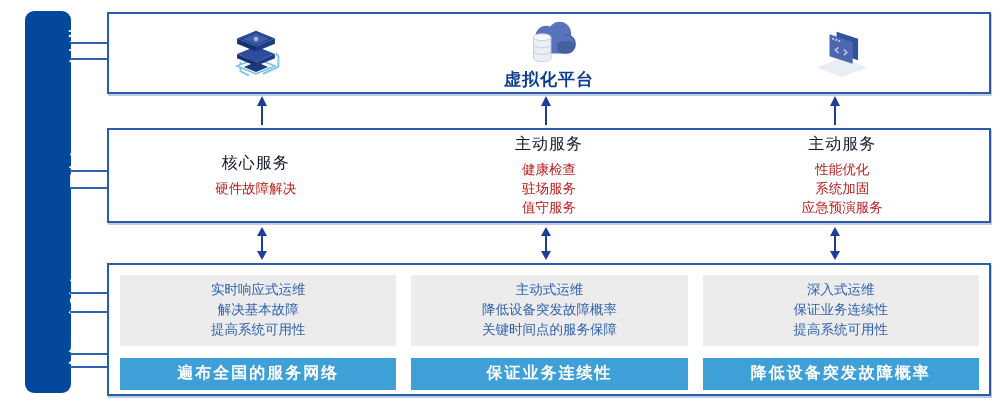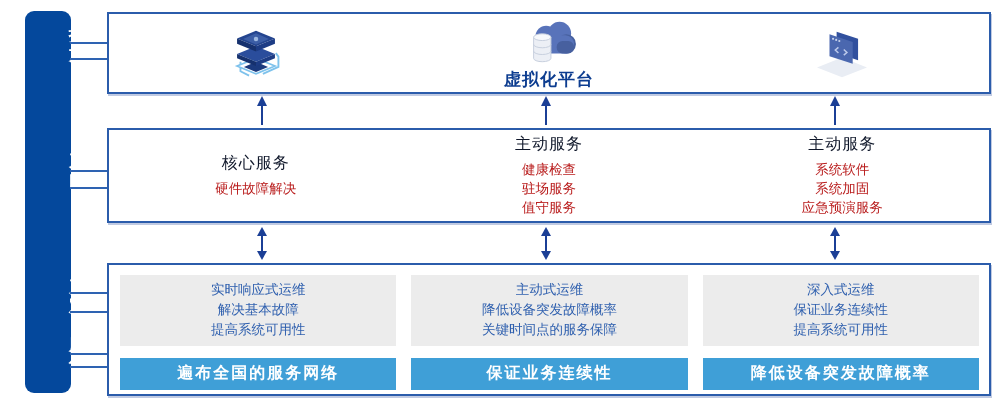--- a/index.html
+++ b/index.html
@@ -147,21 +147,21 @@
       <span class="mitem">硬件故障解决</span>
     </div>
     <div class="mcol">
       <div class="mtitle">主动服务</div>
       <span class="mitem">健康检查</span>
       <span class="mitem">驻场服务</span>
       <span class="mitem">值守服务</span>
     </div>
     <div class="mcol">
       <div class="mtitle">主动服务</div>
-      <span class="mitem">系统软件</span>
+      <span class="mitem">性能优化</span>
       <span class="mitem">系统加固</span>
       <span class="mitem">应急预演服务</span>
     </div>
   </div>
 
   <svg class="arrow" style="left:255px;top:227px;" width="14" height="33">
     <line x1="7" y1="8" x2="7" y2="25" stroke="#1b3f96" stroke-width="2"></line>
     <polygon points="7,0 12,9 2,9" fill="#1b3f96"></polygon>
     <polygon points="7,33 12,24 2,24" fill="#1b3f96"></polygon>
   </svg>

